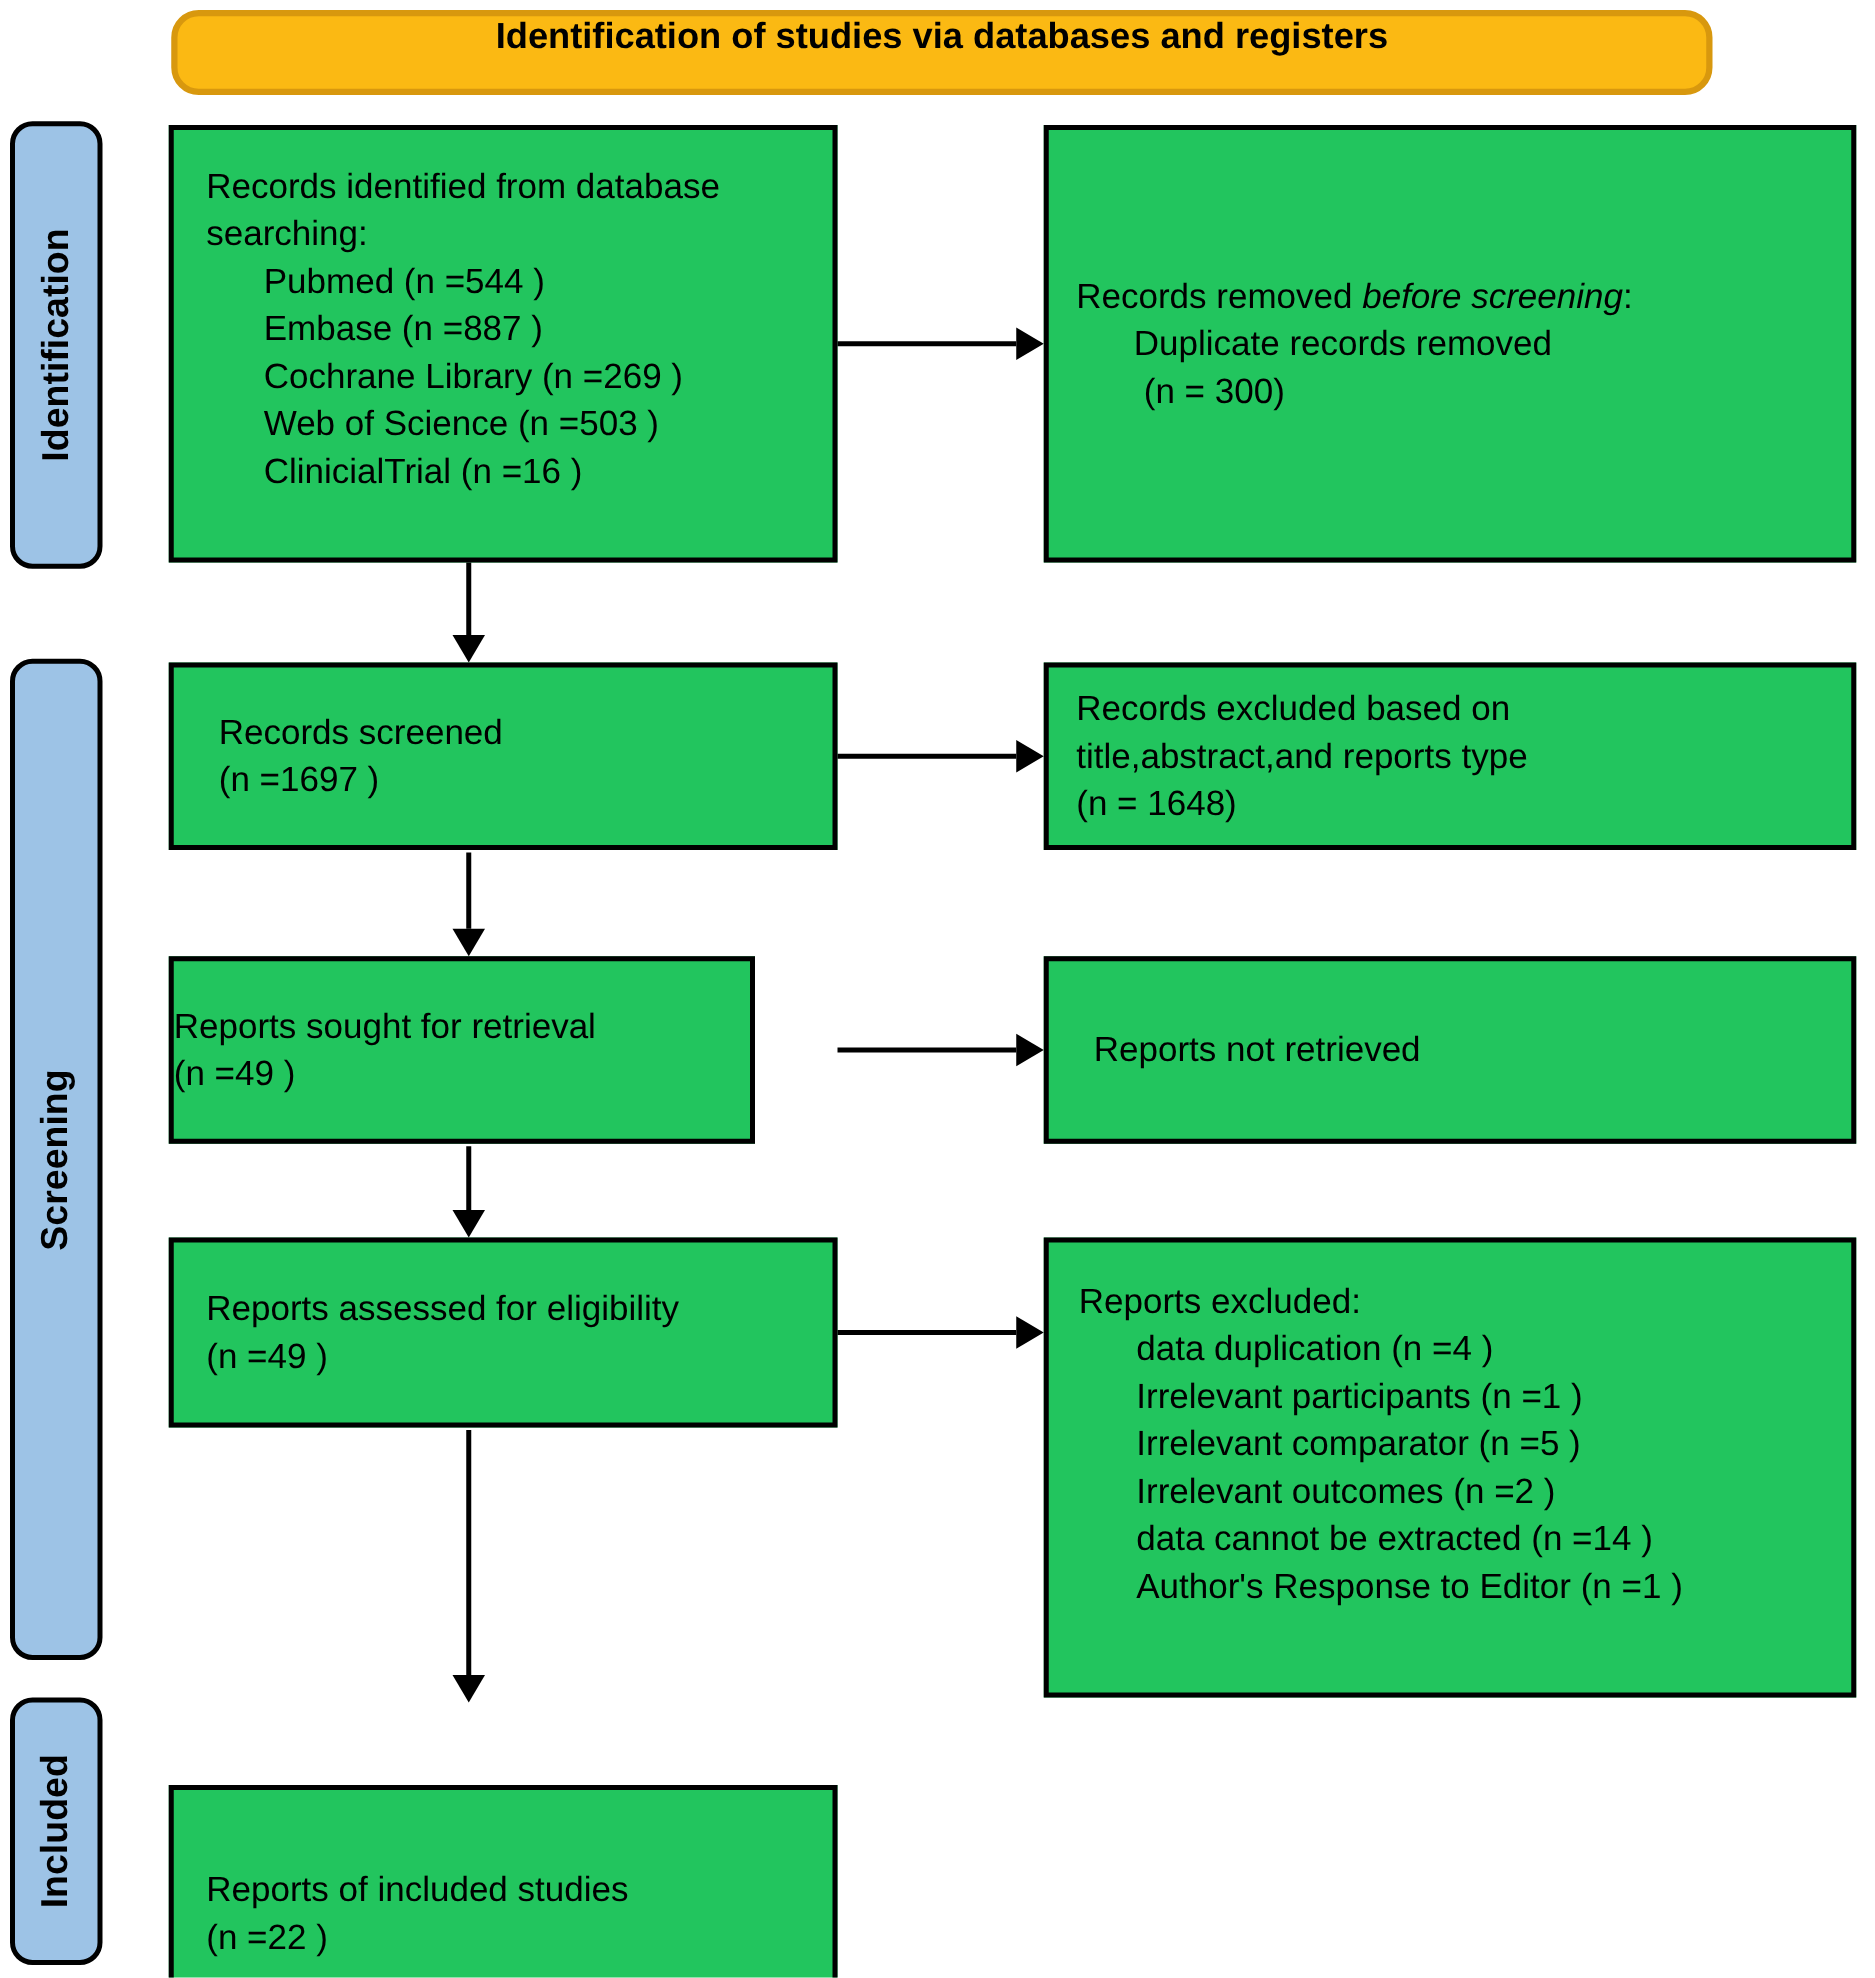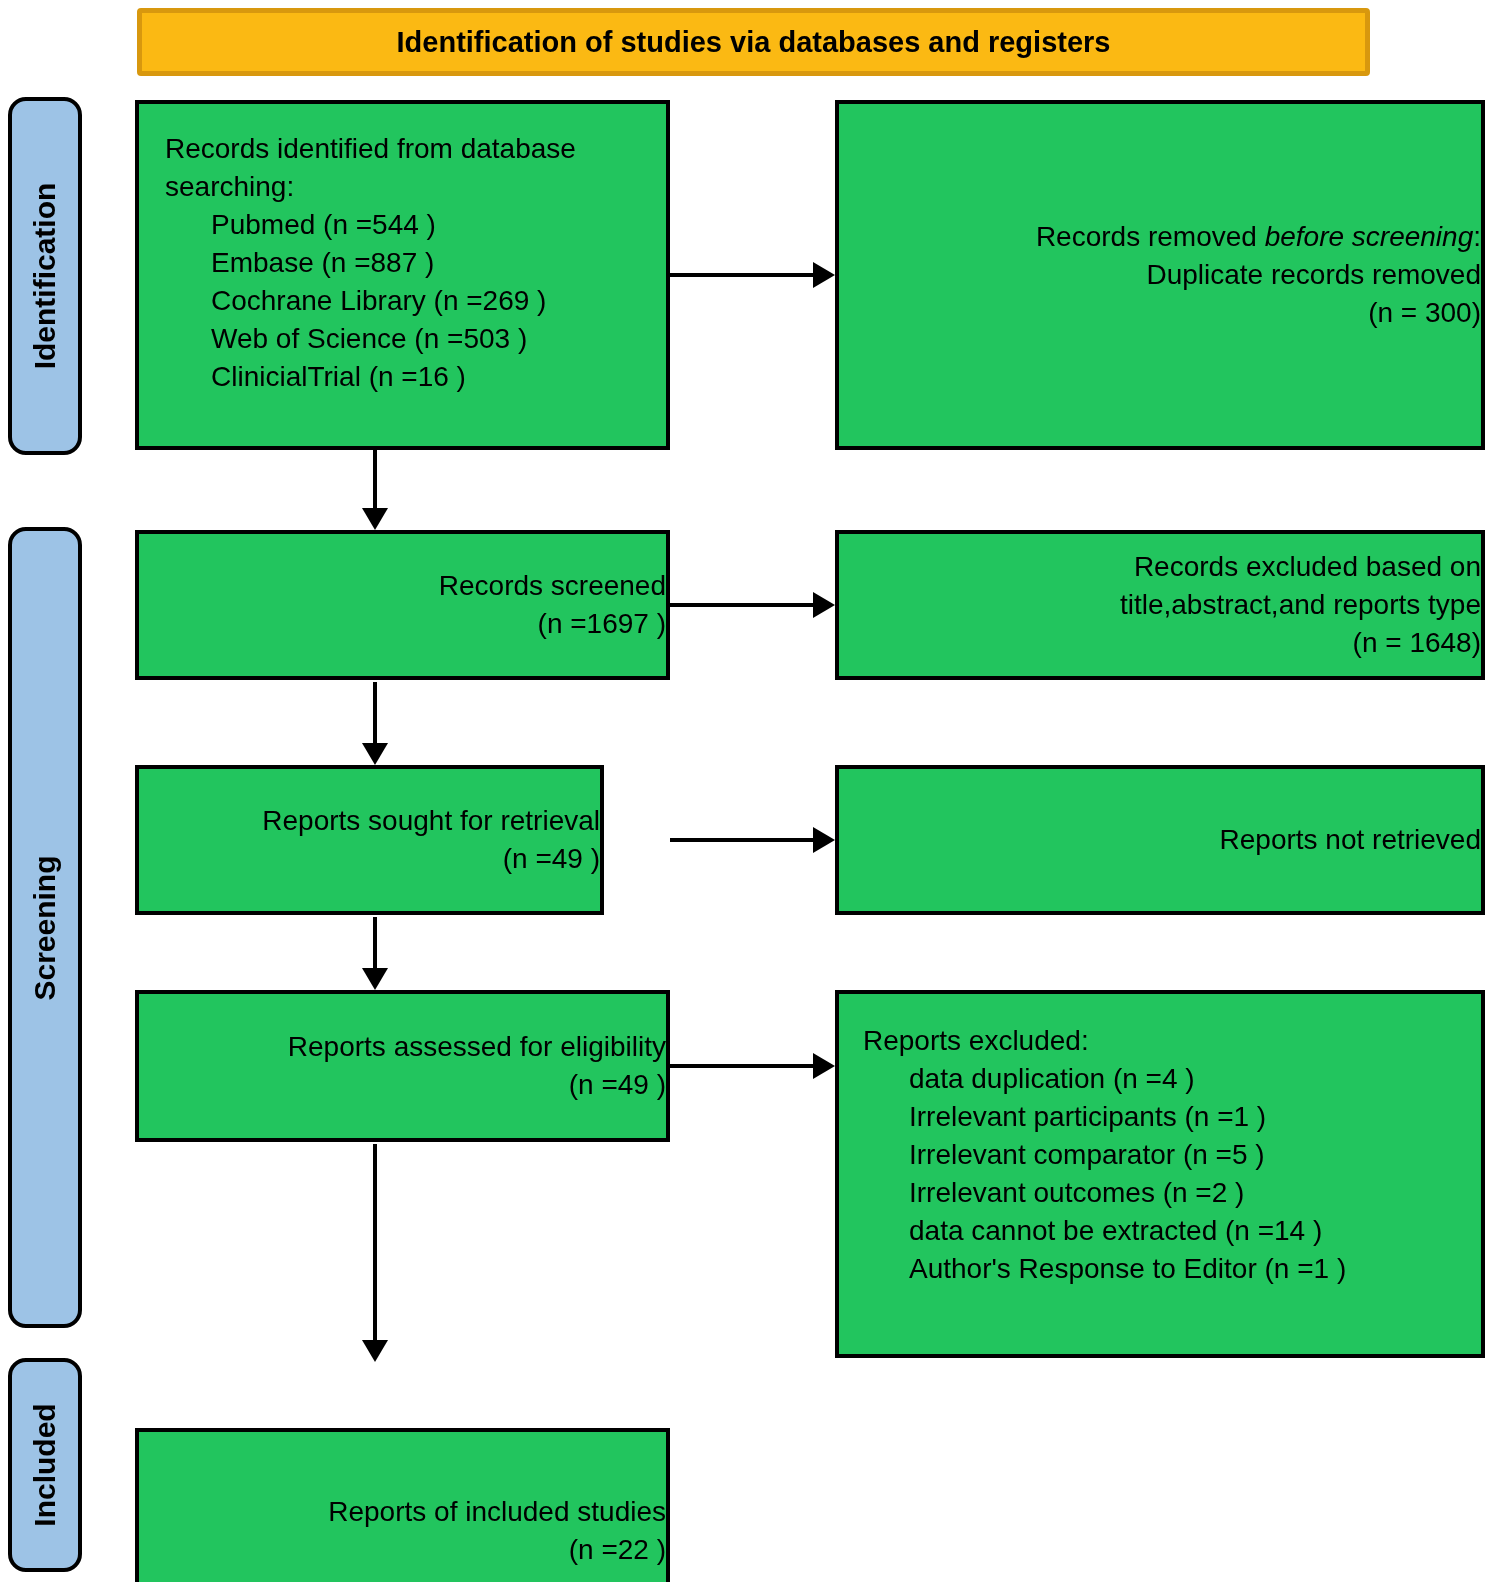--- a/index.html
+++ b/index.html
@@ -10,23 +10,23 @@
     color: #000000;
     position: relative;
   }
   .canvas { position: absolute; left: 0; top: 0; width: 1500px; height: 1582px; }
 
   
   .banner {
     position: absolute; left: 137px; top: 8px; width: 1233px; height: 68px;
     box-sizing: border-box;
     border: 5px solid #d8980e;
-    border-radius: 4px;
+    border-radius: 22px;
     background: #fbb913;
-    display: flex; align-items: center; justify-content: center;
+    display: flex; justify-content: center;
   }
   .banner span { font-size: 29px; font-weight: bold; }
 
   
   .stage {
     position: absolute; left: 8px; width: 74px;
     box-sizing: border-box;
     border: 4px solid #000000;
     border-radius: 18px;
     background: #9dc3e6;
@@ -43,21 +43,21 @@
   .box {
     position: absolute;
     box-sizing: border-box;
     border: 4px solid #000000;
     background: #22c55e;
     font-size: 28px;
   }
   .box .line { line-height: 38px; white-space: nowrap; }
   .indent1 { padding-left: 46px; }
   .indent1b { padding-left: 54px; }
-  .vcenter { display: flex; flex-direction: column; justify-content: center; align-items: flex-end; }
+  .vcenter { display: flex; flex-direction: column; justify-content: center; }
   .italic { font-style: italic; }
 
   
   .varrow {
     position: absolute; width: 26px;
     display: flex; flex-direction: column; align-items: center;
   }
   .varrow .stem { width: 4px; flex: 1; background: #000000; }
   .varrow .head {
     width: 0; height: 0;
@@ -107,21 +107,21 @@
   </div>
 
   <div class="box vcenter" style="left:835px; top:100px; width:650px; height:350px; padding-left:22px;">
     <div class="line">
       <span>Records removed </span><span class="italic">before screening</span><span>:</span>
     </div>
     <div class="line indent1">Duplicate records removed</div>
     <div class="line indent1b">(n = 300)</div>
   </div>
 
-  <div class="box vcenter" style="left:135px; top:530px; width:535px; height:150px; padding-left:26px;">
+  <div class="box vcenter" style="left:135px; top:530px; width:535px; height:150px; padding-left:36px;">
     <div class="line">Records screened</div>
     <div class="line">(n =1697 )</div>
   </div>
 
   <div class="box vcenter" style="left:835px; top:530px; width:650px; height:150px; padding-left:22px;">
     <div class="line">Records excluded based on</div>
     <div class="line">title,abstract,and reports type</div>
     <div class="line">(n = 1648)</div>
   </div>
 

